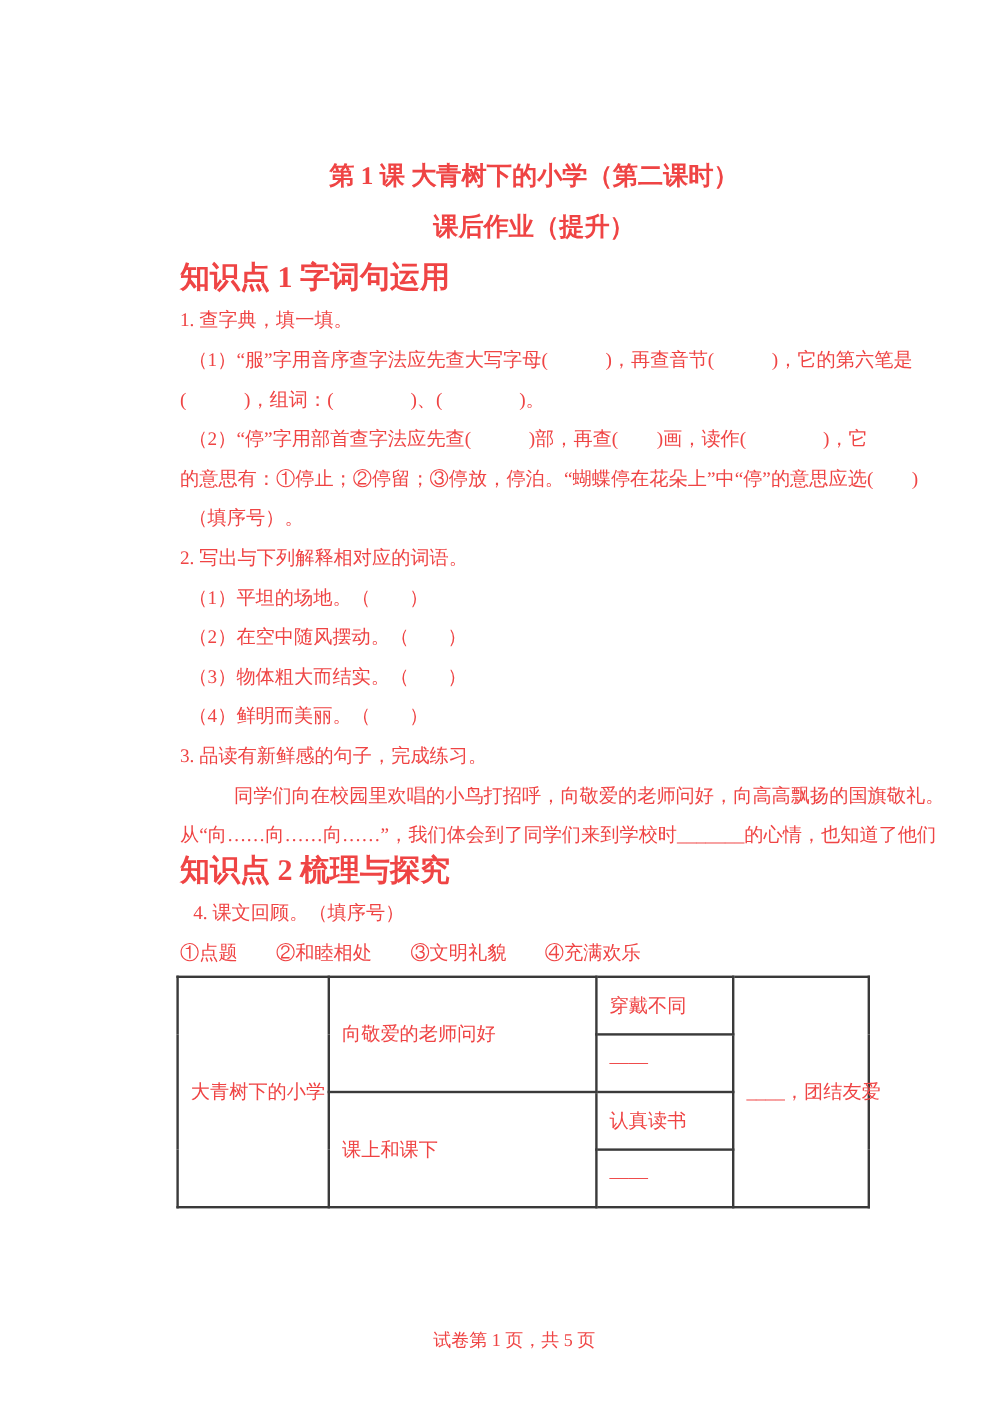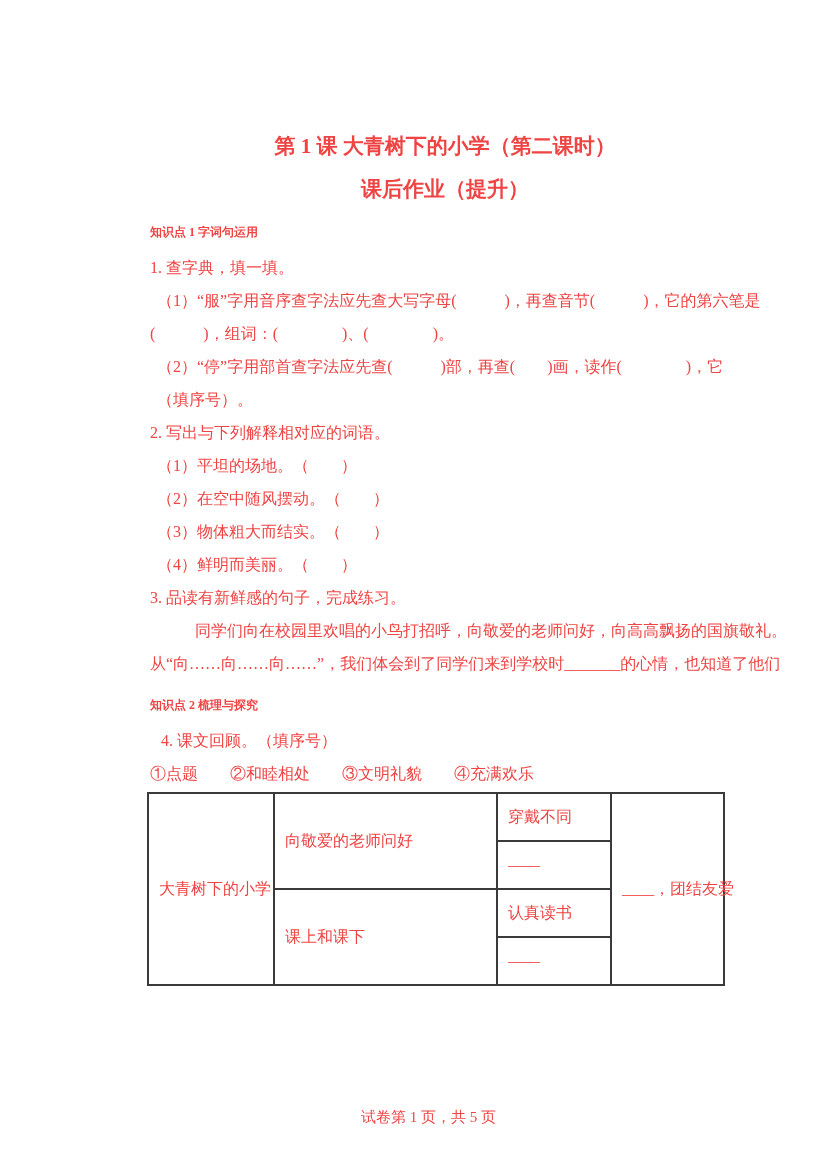--- a/index.html
+++ b/index.html
@@ -18,27 +18,27 @@
   .title {
     font-size: 21px;
     font-weight: bold;
     text-align: center;
     line-height: 24px;
     white-space: pre;
   }
   .t1 { margin-top: 134px; }
   .t2 { margin-top: 19px; }
   .kp {
-    font-size: 12px;
+    font-size: 25px;
     font-weight: bold;
     line-height: 26px;
     white-space: pre;
   }
   .kp1 { margin-top: 18px; }
-  .kp2 { margin-top: 12px; font-family: Liberation Serif, serif; }
+  .kp2 { margin-top: 0; font-family: Liberation Serif, serif; }
   .lines1 { margin-top: 6px; }
   .line {
     font-size: 16px;
     line-height: 33px;
     height: 33px;
     white-space: pre;
   }
   .ind { padding-left: 7px; }
   .quote { padding-left: 45px; }
   .q4stem { margin-top: 6px; margin-left: 11px; }
@@ -78,20 +78,21 @@
     <div class="title t1">第 1 课 大青树下的小学（第二课时）</div>
     <div class="title t2">课后作业（提升）</div>
 
     <div class="kp kp1">知识点 1 字词句运用</div>
 
     <div class="lines1">
       <div class="line">1. 查字典，填一填。</div>
       <div class="line ind">（1）“服”字用音序查字法应先查大写字母(　　　)，再查音节(　　　)，它的第六笔是</div>
       <div class="line">(　　　)，组词：(　　　　)、(　　　　)。</div>
       <div class="line ind">（2）“停”字用部首查字法应先查(　　　)部，再查(　　)画，读作(　　　　)，它</div>
+      <div class="line">的意思有：①停止；②停留；③停放，停泊。“蝴蝶停在花朵上”中“停”的意思应选(　　)</div>
       <div class="line ind">（填序号）。</div>
       <div class="line">2. 写出与下列解释相对应的词语。</div>
       <div class="line ind">（1）平坦的场地。（　　）</div>
       <div class="line ind">（2）在空中随风摆动。（　　）</div>
       <div class="line ind">（3）物体粗大而结实。（　　）</div>
       <div class="line ind">（4）鲜明而美丽。（　　）</div>
       <div class="line">3. 品读有新鲜感的句子，完成练习。</div>
       <div class="line quote">同学们向在校园里欢唱的小鸟打招呼，向敬爱的老师问好，向高高飘扬的国旗敬礼。</div>
       <div class="line">从“向……向……向……”，我们体会到了同学们来到学校时_______的心情，也知道了他们</div>
     </div>

